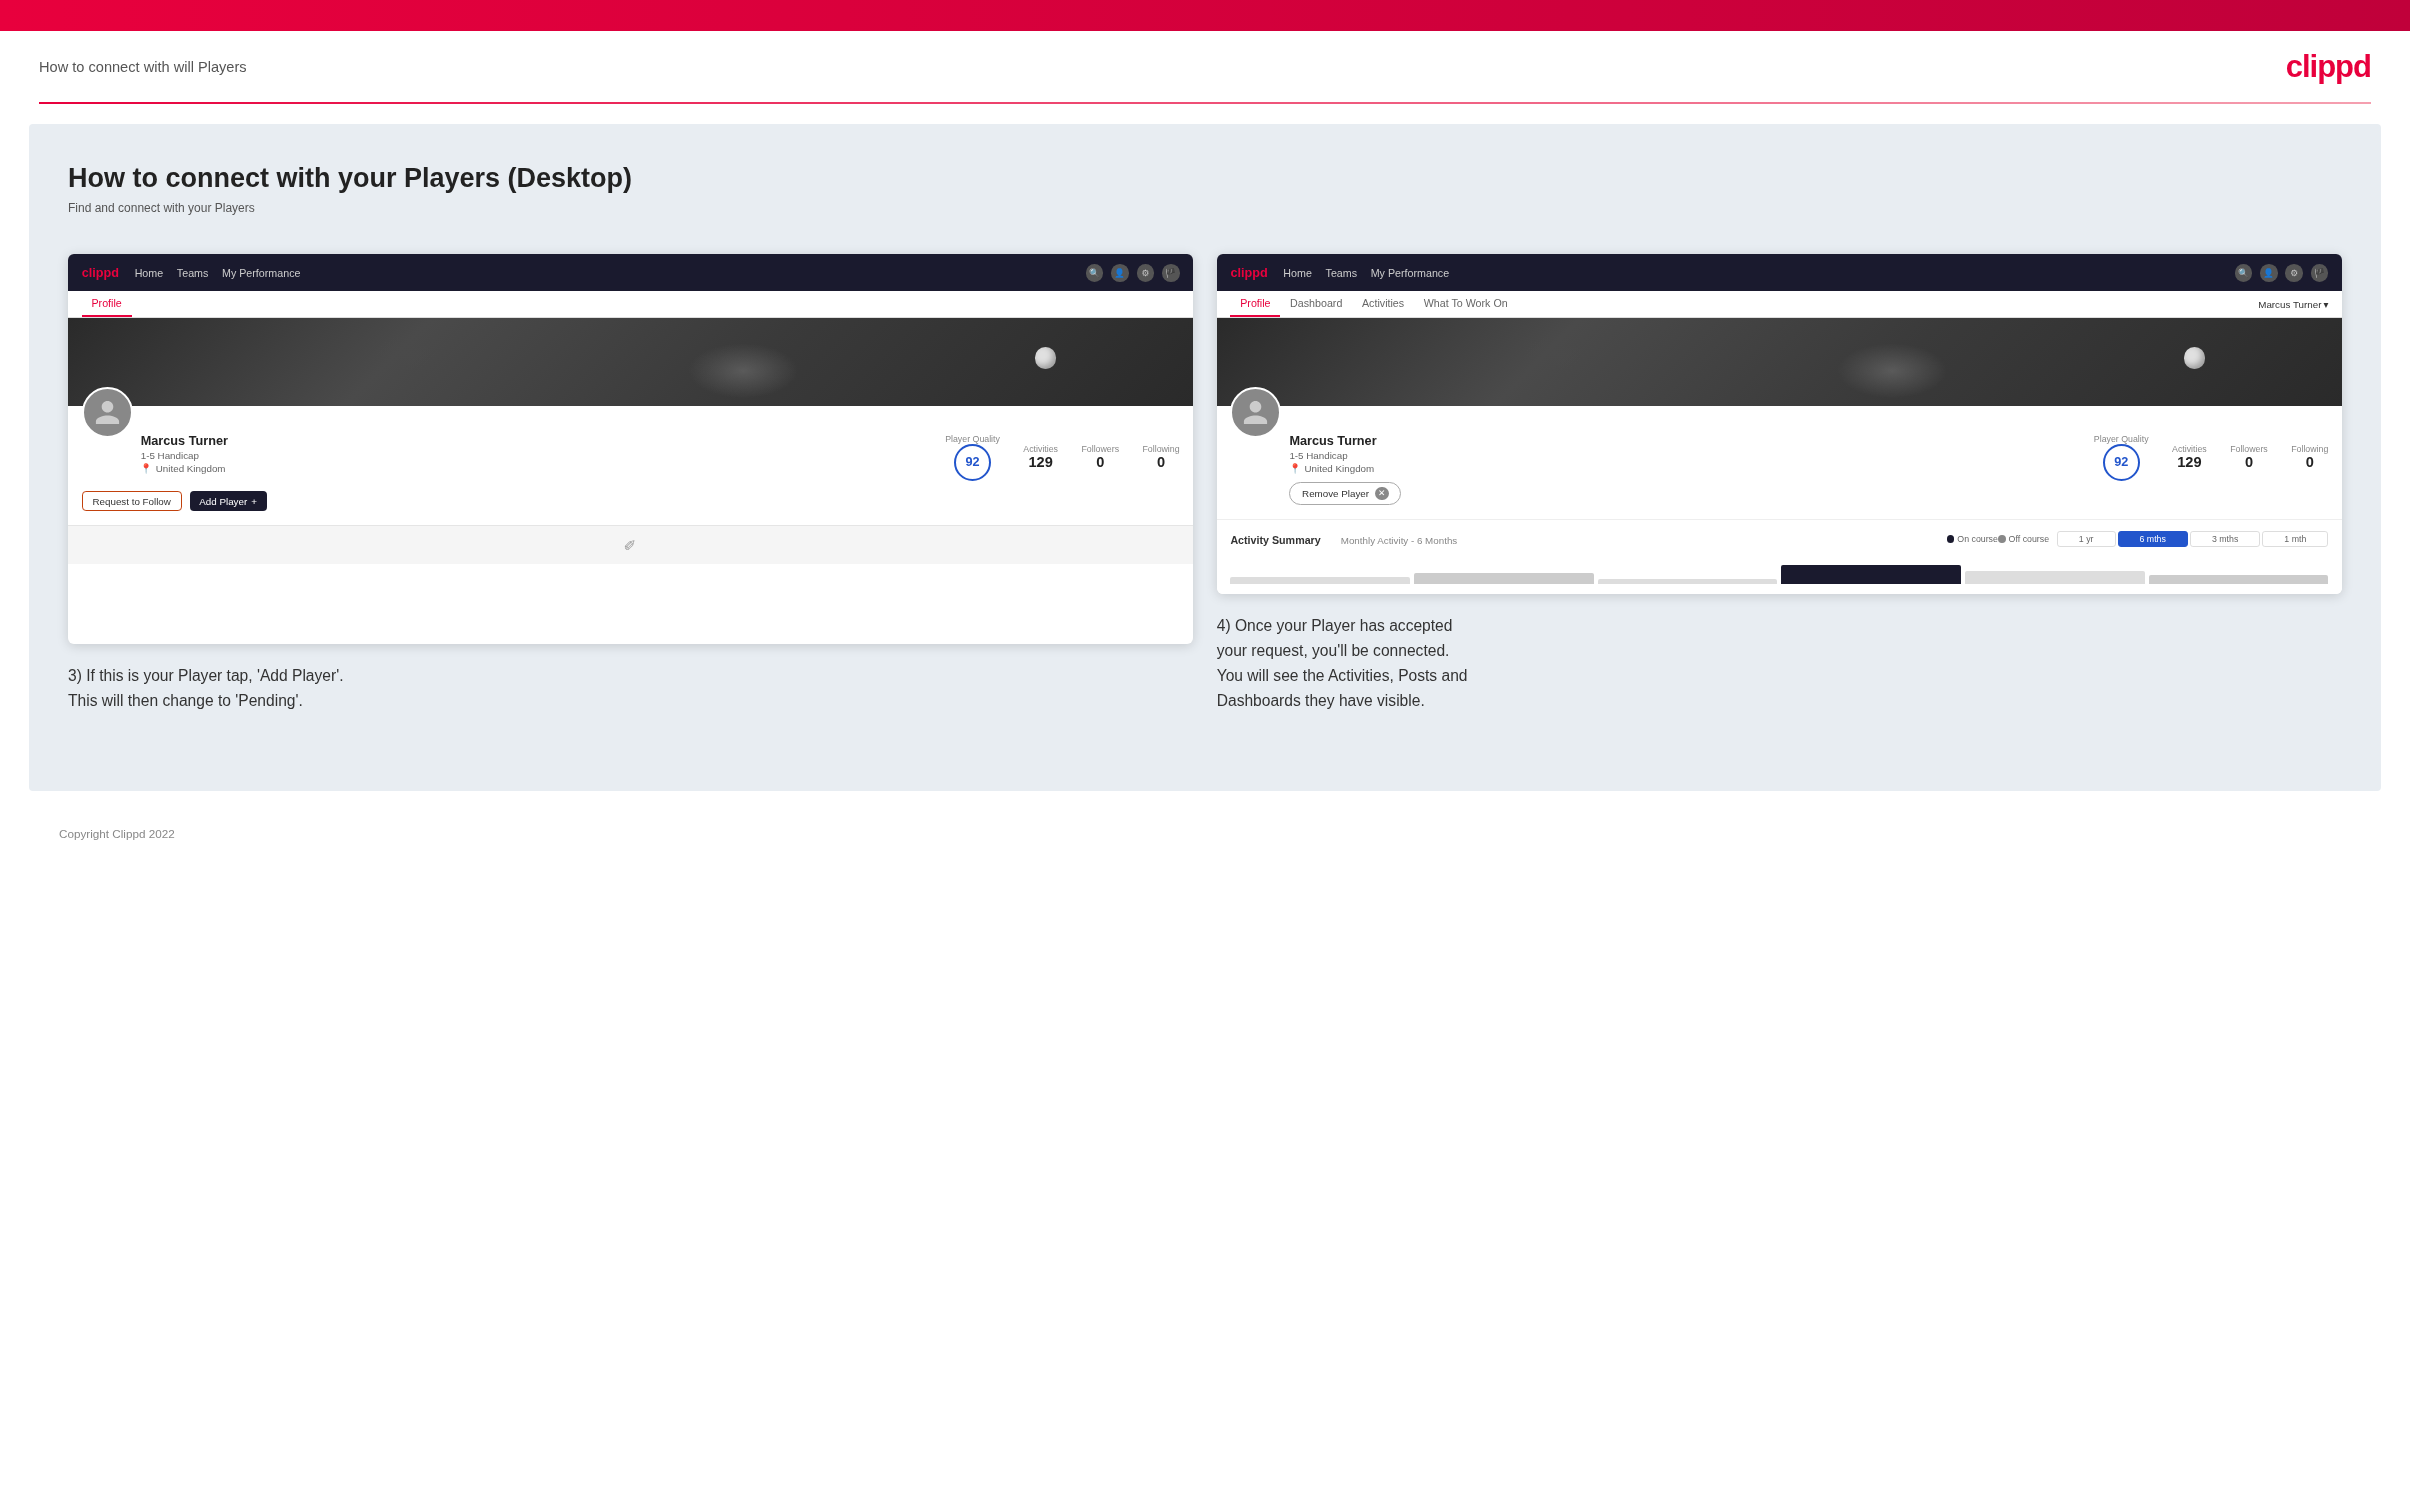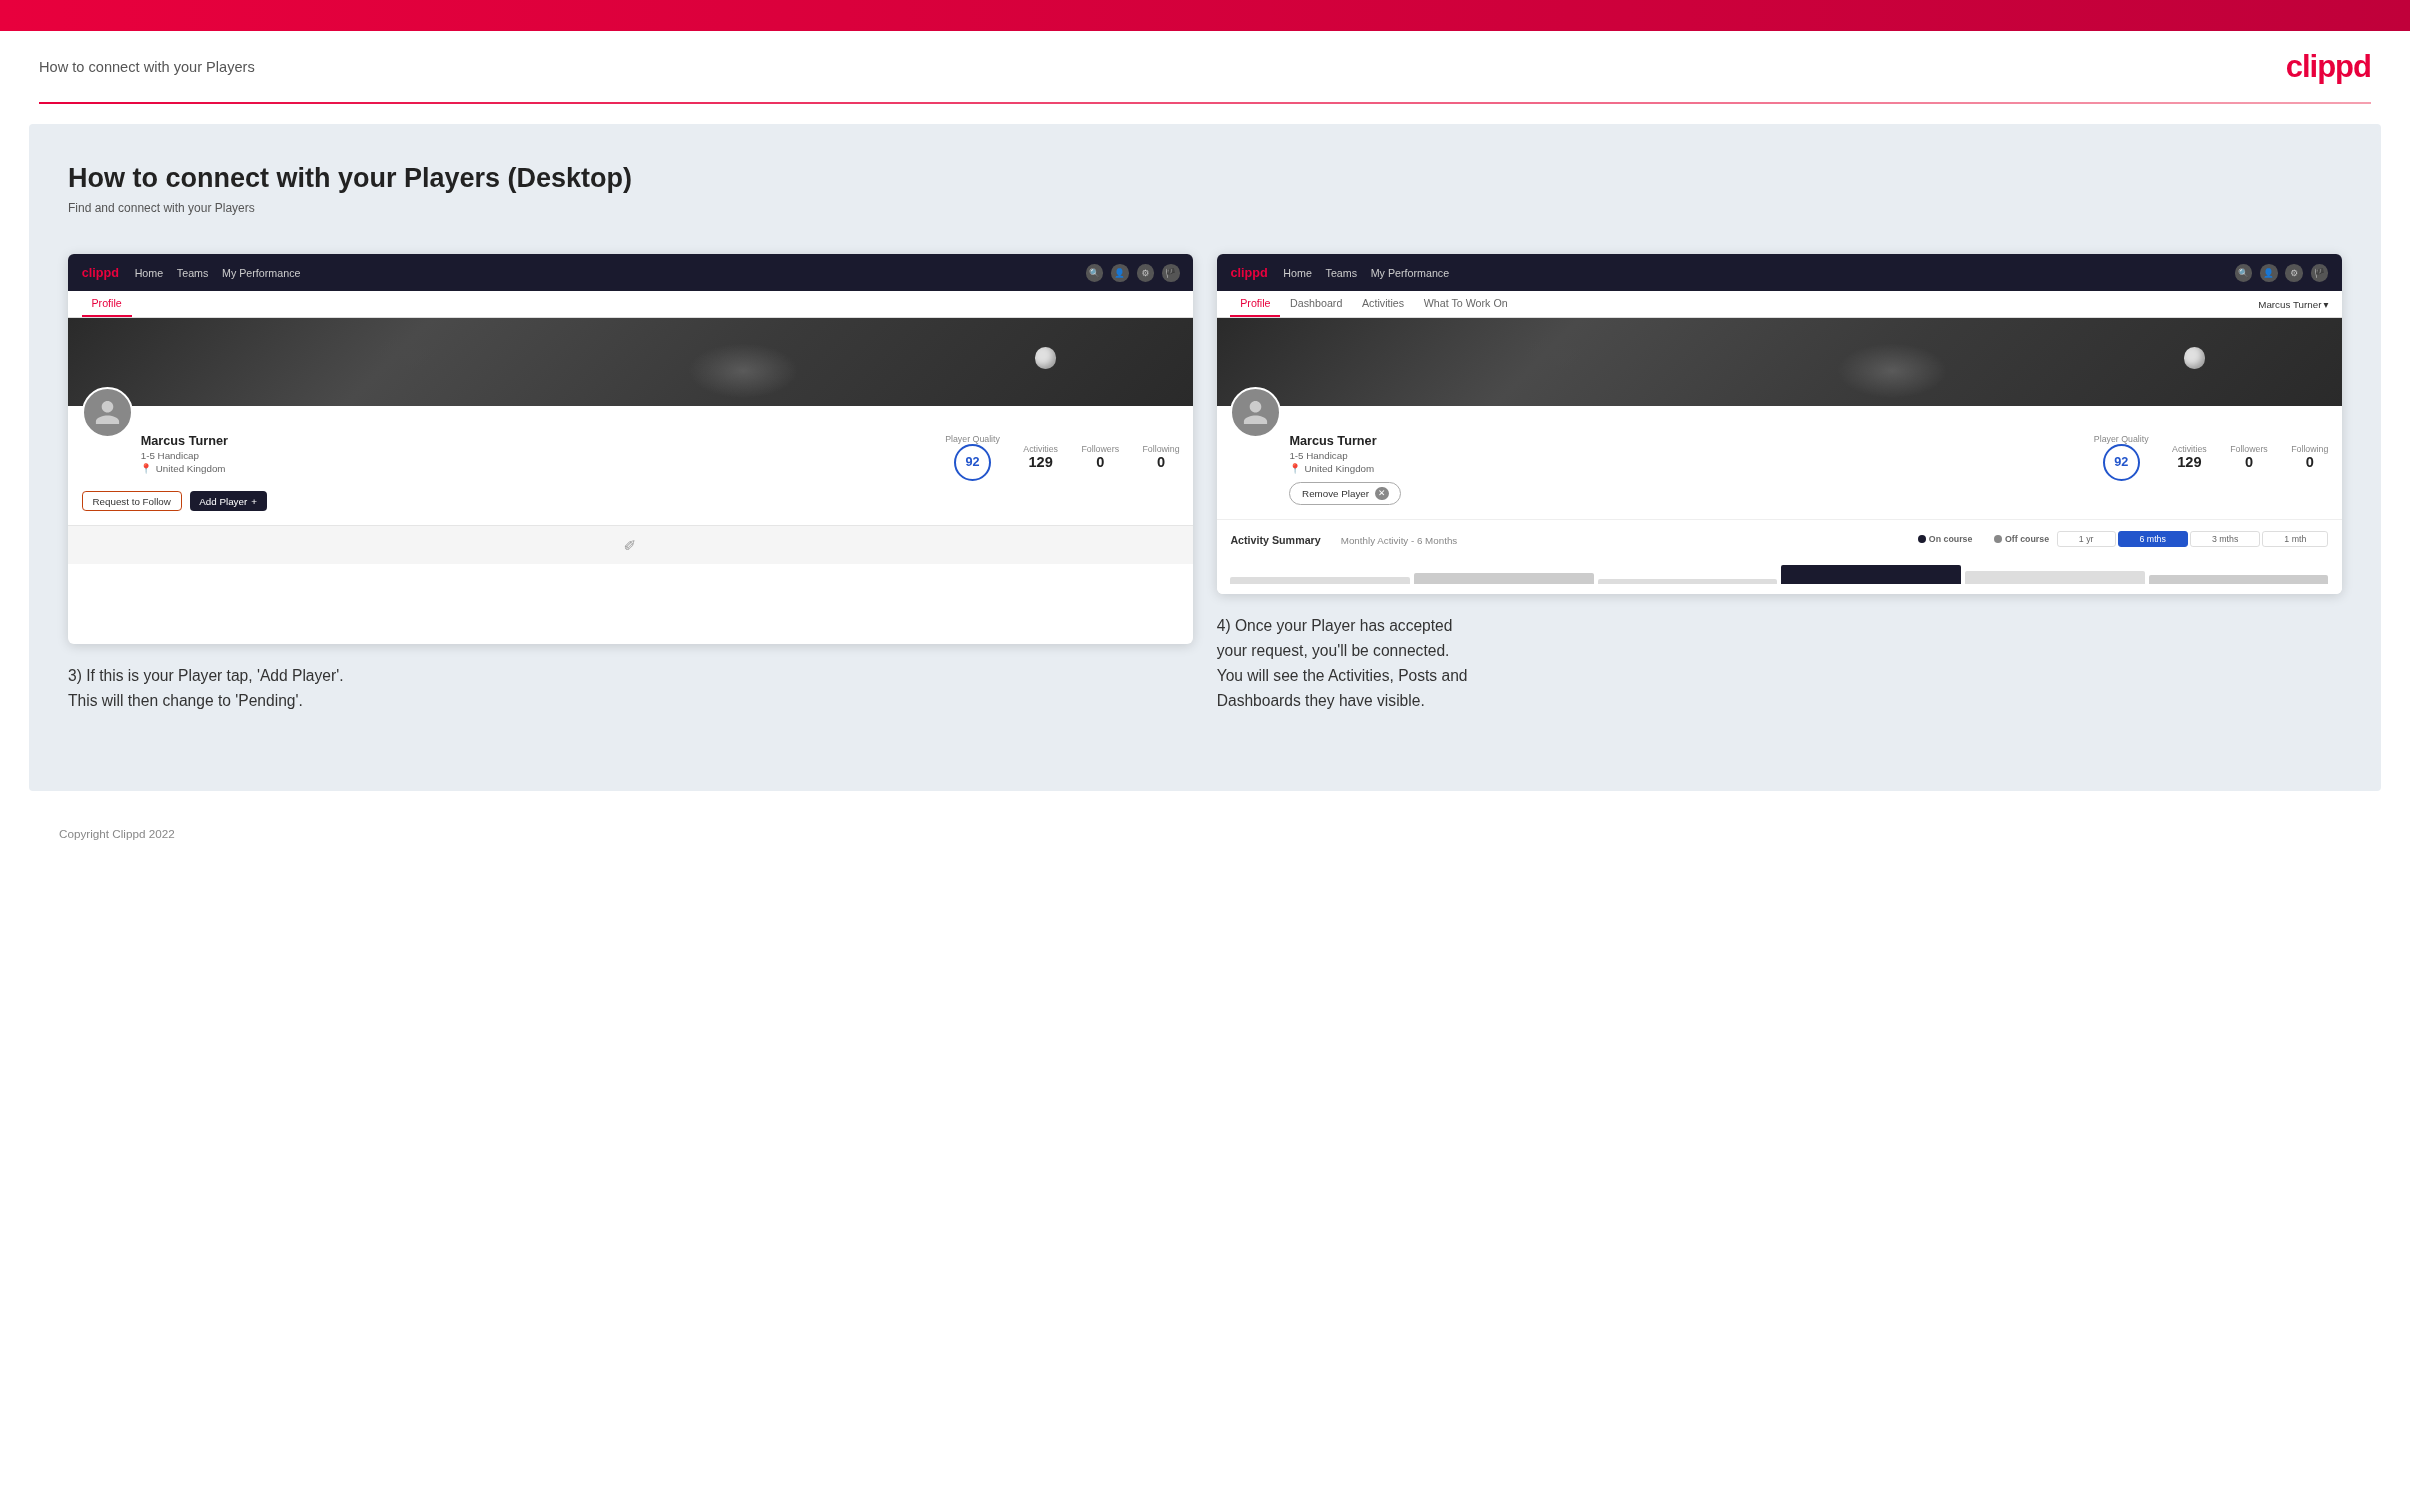--- a/index.html
+++ b/index.html
@@ -332,23 +332,22 @@
       font-size: 9.8px;
       color: #888;
     }
     .activity-controls {
       display: flex;
       align-items: center;
       gap: 7.8px;
     }
     .legend {
       display: flex;
-      gap: 22px;
+      gap: 0;
       align-items: flex-start;
-      font-weight: bold;
     }
     .legend-item {
       display: flex;
       align-items: center;
       gap: 2.9px;
       font-size: 8.8px;
       color: #666;
     }
     .legend-dot {
       width: 7.8px;
@@ -423,21 +422,21 @@
       gap: 2px;
       padding: 5.9px 0;
     }
   </style>
 </head>
 <body>
 
 <div class="top-bar"></div>
 
 <div class="header">
-  <span class="header-title">How to connect with your Players</span>
+  <span class="header-title">How to connect with will Players</span>
   <span class="clippd-logo">clippd</span>
 </div>
 
 <div class="header-divider"></div>
 
 <div class="main">
   <div class="main-title">How to connect with your Players (Desktop)</div>
   <div class="main-subtitle">Find and connect with your Players</div>
 
   <div class="screenshots">

